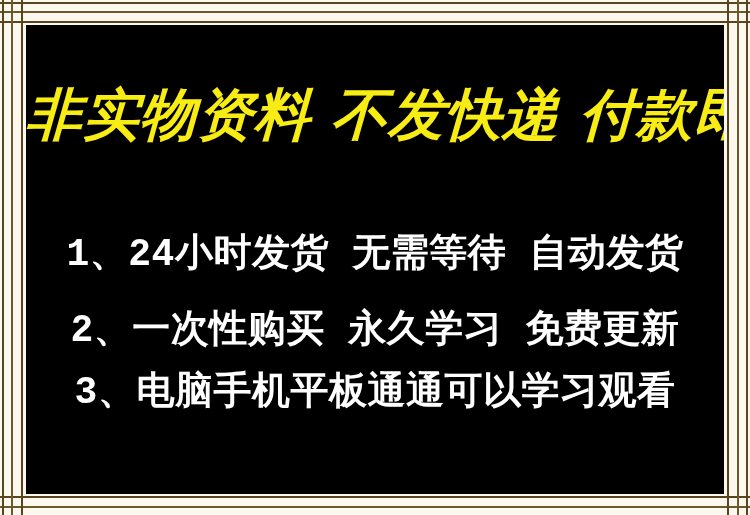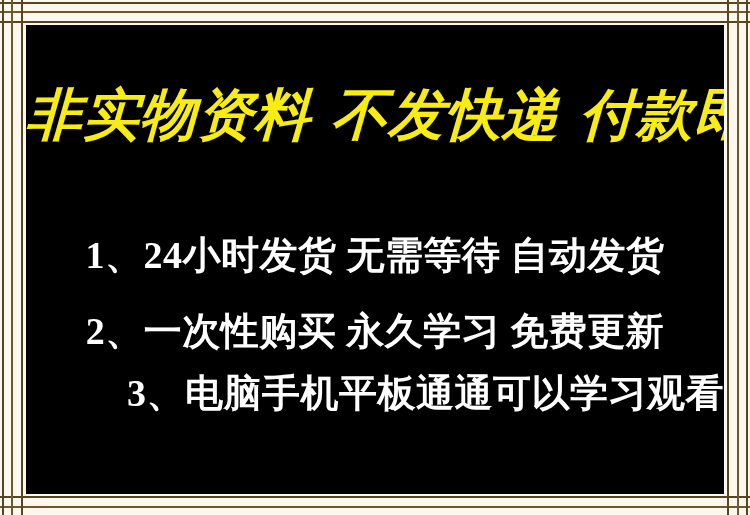--- a/index.html
+++ b/index.html
@@ -84,31 +84,31 @@
     position: absolute;
     left: 0;
     top: 194px;
     width: 698px;
   }
 
   .bullet {
     width: 698px;
     text-align: center;
     color: #ffffff;
-    font-family: Liberation Serif, serif;
+    font-family: Liberation Mono, monospace;
     font-weight: bold;
     font-size: 38px;
     line-height: 60px;
     letter-spacing: 0.5px;
     white-space: nowrap;
   }
   .bullet + .bullet { margin-top: 0px; }
   .bullet.b1 { margin-top: 6px; }
   .bullet.b2 { margin-top: 16px; }
-  .bullet.b3 { margin-top: 2px; text-align: right; }
+  .bullet.b3 { margin-top: 2px; }
 </style>
 </head>
 <body>
 
 <div id="poster">
 
   <div class="rule-h h1"></div>
   <div class="rule-h thin h2"></div>
   <div class="rule-h h3"></div>
   <div class="rule-h h4"></div>

